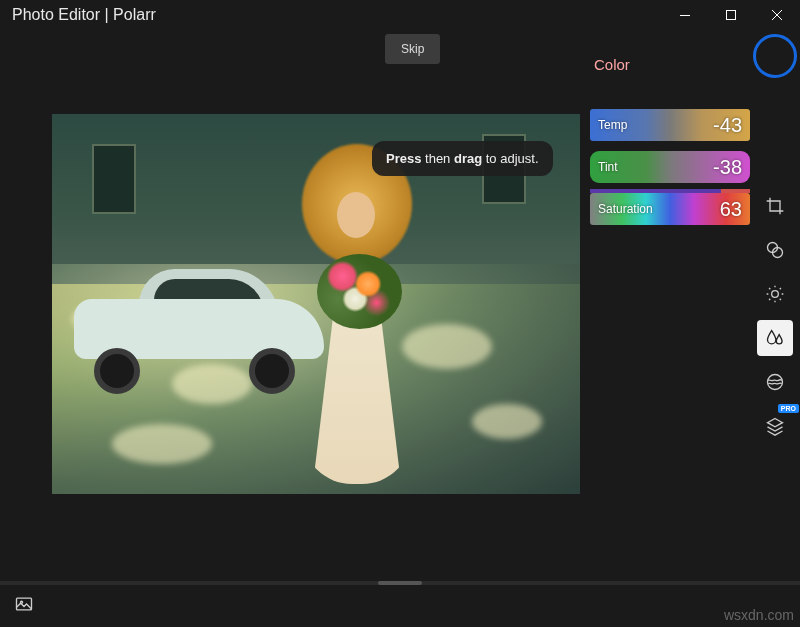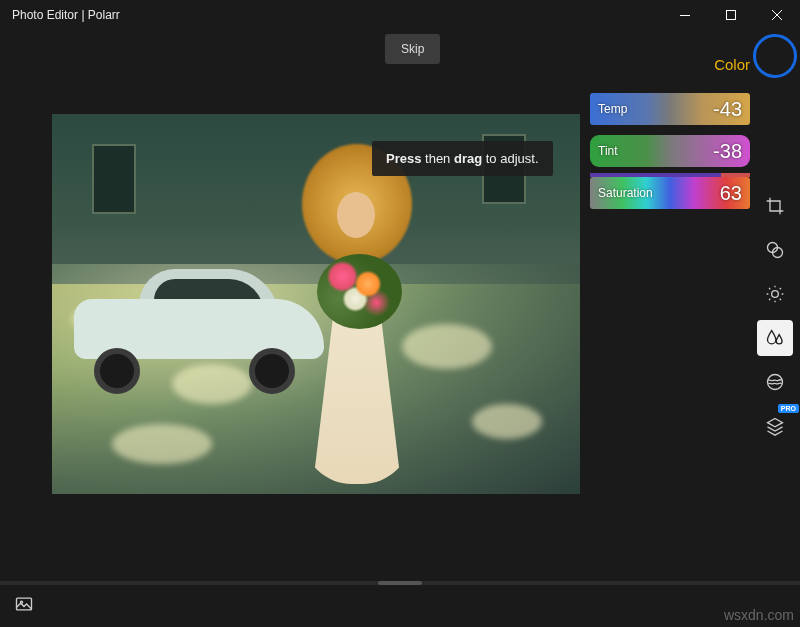--- a/index.html
+++ b/index.html
@@ -11,21 +11,21 @@
   overflow: hidden;
   position: relative;
 }
 .titlebar {
   height: 30px;
   display: flex;
   align-items: center;
   padding-left: 12px;
   background: #1a1a1a;
 }
-.titlebar-title { font-size: 12px; color: #e8e8e8; }
+.titlebar-title { font-size: 16px; color: #e8e8e8; }
 .titlebar-controls {
   margin-left: auto;
   display: flex;
 }
 .titlebar-btn {
   width: 46px; height: 30px;
   display: flex; align-items: center; justify-content: center;
   color: #fff;
   font-size: 10px;
 }
@@ -118,33 +118,32 @@
              radial-gradient(circle at 25% 60%,#5a8040 0%,#3a6020 60%);
 }
 .tooltip {
   position: absolute;
   top: 111px;
   left: 372px;
   background: rgba(30,30,30,0.92);
   color: #eee;
   font-size: 13px;
   padding: 10px 14px;
-  border-radius: 2px;
+  border-radius: 12px;
 }
 .tooltip b { font-weight: 600; }
 .panel {
   width: 160px;
   padding: 26px 0 0 0;
 }
 .panel-title {
   font-size: 15px;
-  color: #eab308;
-  margin-bottom: 20px;
+  color: #fca5a5;
+  margin-bottom: 36px;
   padding-left: 4px;
-  text-align: right;
 }
 .slider-row {
   position: relative;
   height: 32px;
   margin-bottom: 10px;
   border-radius: 3px;
   overflow: hidden;
   display: flex;
   align-items: center;
 }

